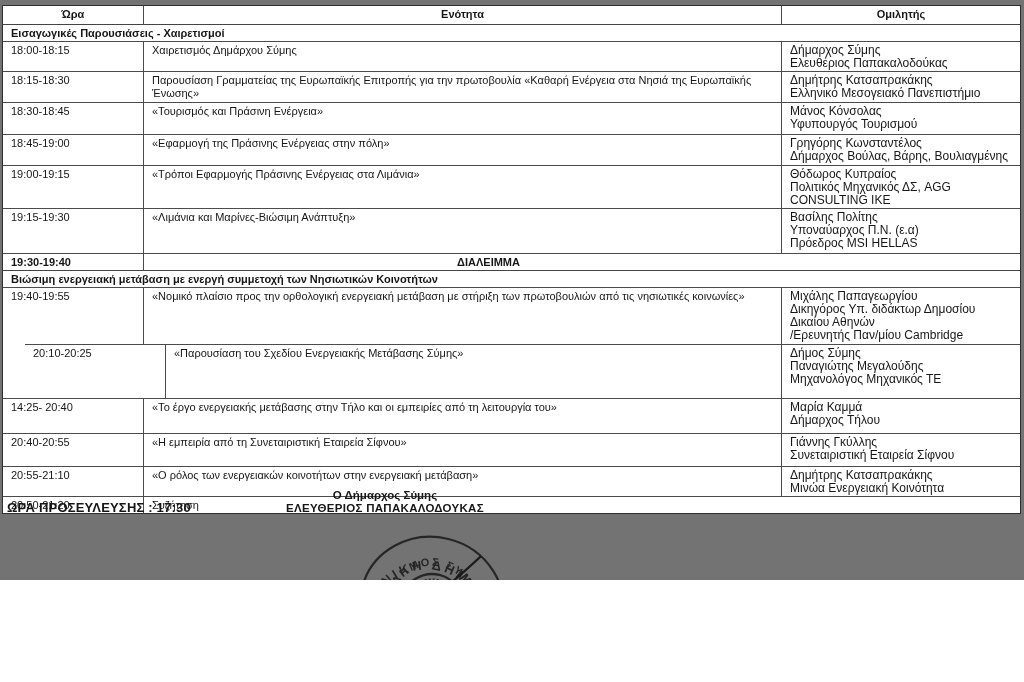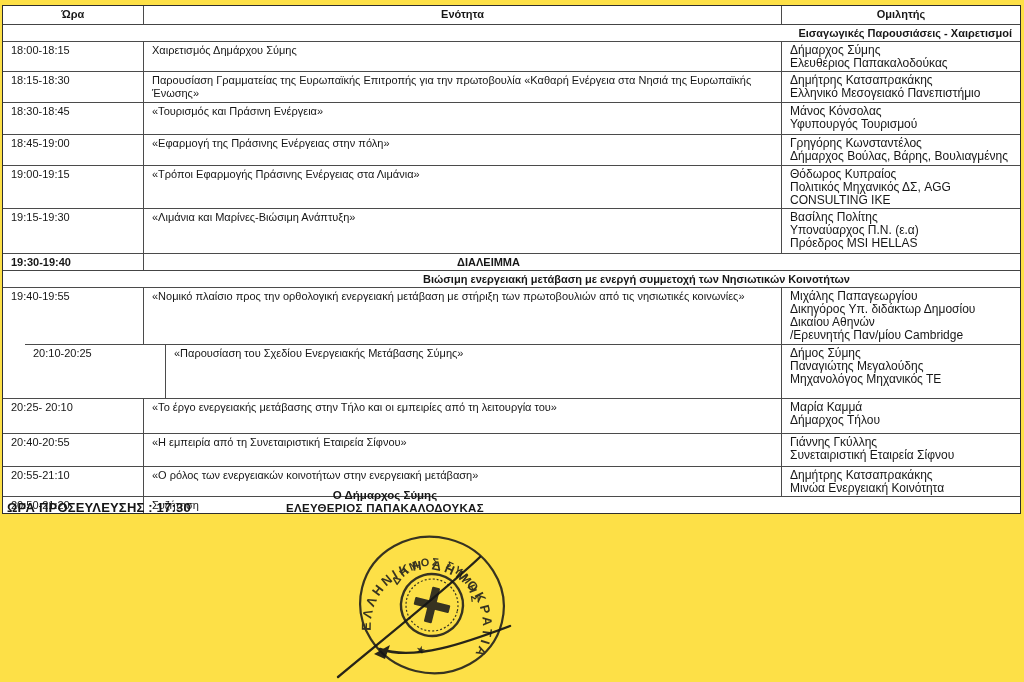--- a/index.html
+++ b/index.html
@@ -1,27 +1,27 @@
 <!DOCTYPE html>
 <html><head>
 <meta charset="utf-8">
 <style>
   html,body{margin:0;padding:0;background:#fff;}
-  .page{position:relative;width:1024px;height:682px;background:#fde047;overflow:hidden;
+  .page{position:relative;width:1024px;height:580px;background:#737373;overflow:hidden;
         font-family:"Liberation Sans",sans-serif;color:#161616;text-decoration:underline;}
   
   .table{position:absolute;left:2px;top:5px;width:1019px;border:1.6px solid #2f2f2f;background:#fff;box-sizing:border-box;}
   .trow{display:flex;box-sizing:border-box;align-items:stretch;}
   .trow + .trow{border-top:1.4px solid #4b4b4b;}
   .trow.section{border-top:1.8px solid #444;}
   .tcell{box-sizing:border-box;padding:2px 8px 1px;font-size:11px;line-height:13px;color:#161616;}
   .c-time{width:141px;flex:none;border-right:1.4px solid #4b4b4b;}
   .c-topic{flex:1;border-right:1.4px solid #4b4b4b;}
   .c-speaker{width:238px;flex:none;}
-  .c-full{flex:1;text-align:right;font-weight:700;}
+  .c-full{flex:1;text-align:left;font-weight:700;}
   .c-rest{flex:1;}
   .th{font-weight:700;text-align:center;}
   .break .c-time{text-align:left;font-weight:700;}
   .break .c-rest{text-align:center;font-weight:700;padding-right:195px;}
   .merged .c-rest{font-weight:400;}
   
   .table .trow:nth-child(1){min-height:18px;}
   .table .trow:nth-child(2){min-height:14px;}
   .table .trow:nth-child(3){min-height:29px;}
   .table .trow:nth-child(4){min-height:31px;}
@@ -132,21 +132,21 @@
       <div class="trow session">
         <div class="tcell c-time">20:10-20:25</div>
         <div class="tcell c-topic">«Παρουσίαση του Σχεδίου Ενεργειακής  Μετάβασης Σύμης»</div>
         <div class="tcell c-speaker">
           <div class="speaker-line">Δήμος Σύμης</div>
           <div class="speaker-line">Παναγιώτης Μεγαλούδης</div>
           <div class="speaker-line">Μηχανολόγος Μηχανικός ΤΕ</div>
         </div>
       </div>
       <div class="trow session">
-        <div class="tcell c-time">20:25- 20:10</div>
+        <div class="tcell c-time">14:25- 20:40</div>
         <div class="tcell c-topic">«Το έργο ενεργειακής μετάβασης στην Τήλο και οι εμπειρίες από τη λειτουργία του»</div>
         <div class="tcell c-speaker">
           <div class="speaker-line">Μαρία Καμμά</div>
           <div class="speaker-line">Δήμαρχος Τήλου</div>
         </div>
       </div>
       <div class="trow session">
         <div class="tcell c-time">20:40-20:55</div>
         <div class="tcell c-topic">«Η εμπειρία από τη Συνεταιριστική Εταιρεία Σίφνου»</div>
         <div class="tcell c-speaker">

